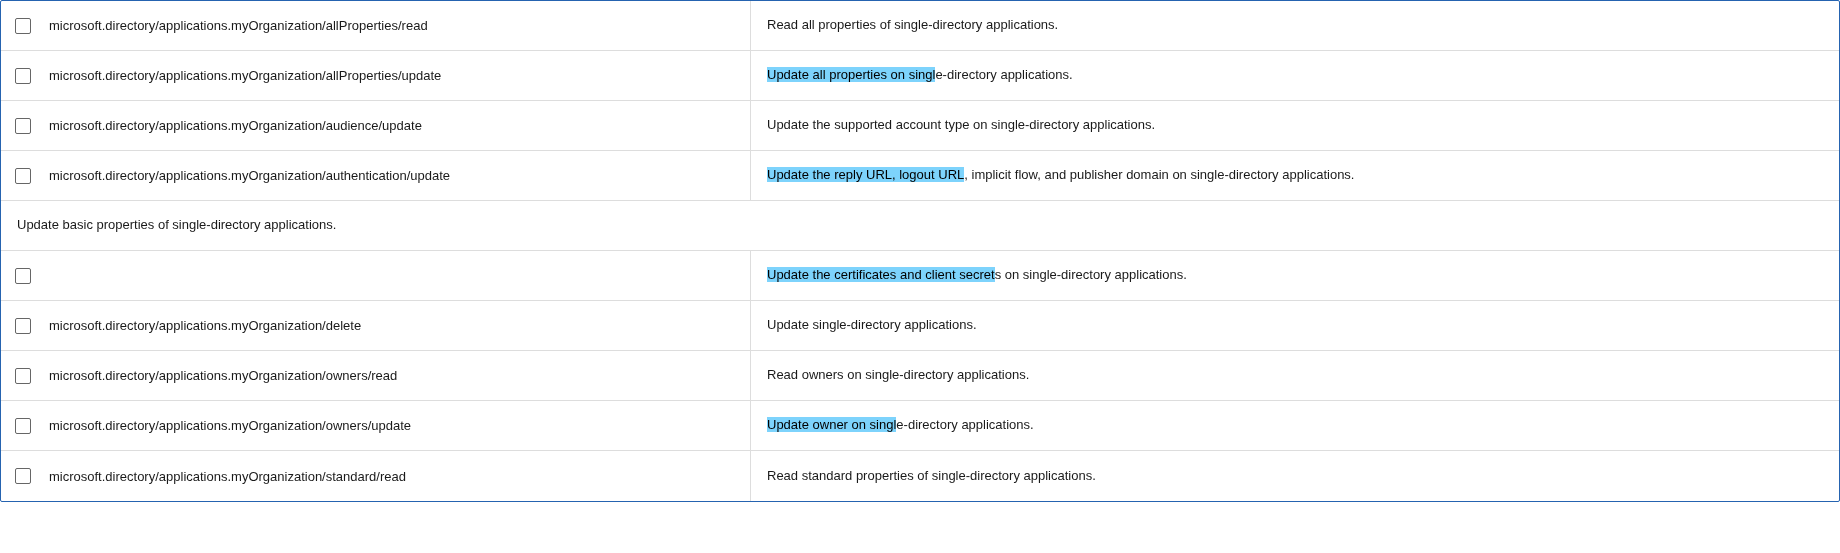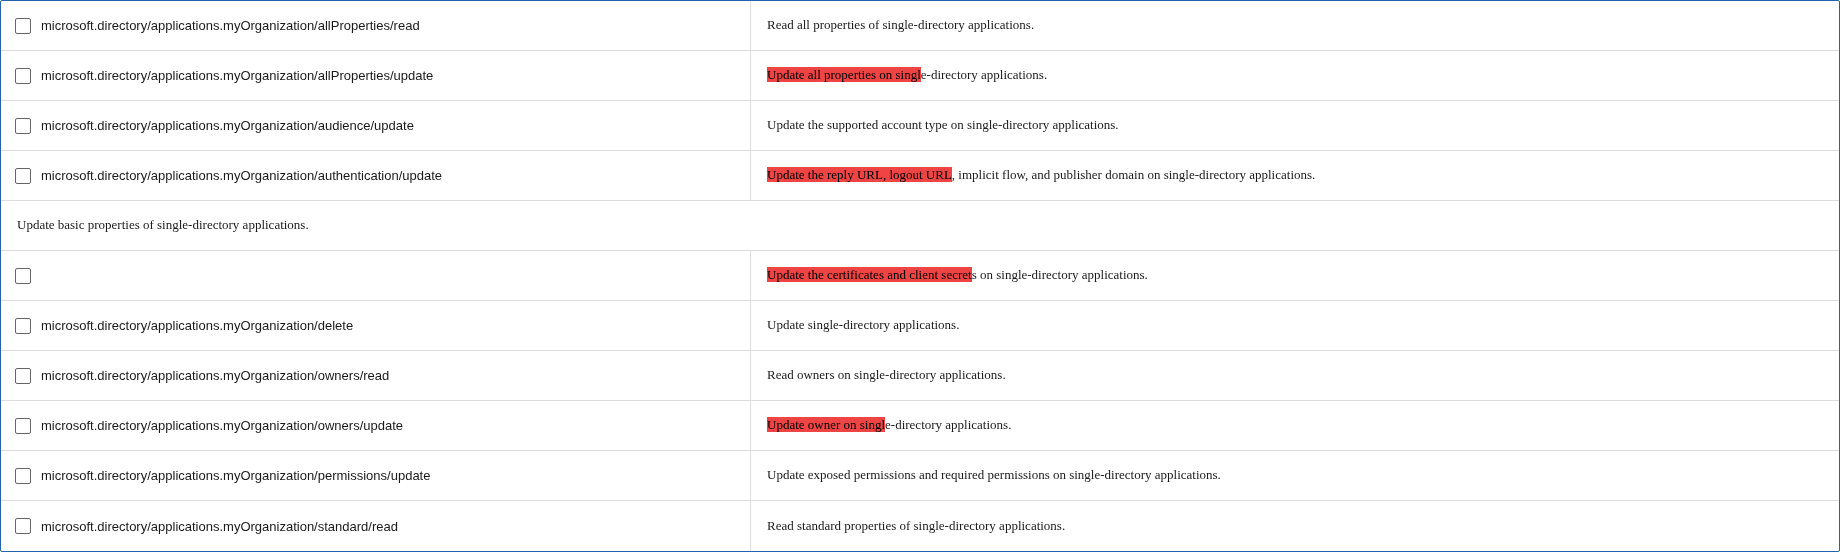--- a/index.html
+++ b/index.html
@@ -33,21 +33,21 @@
       border-bottom: none;
     }
 
     .col-permission {
       width: 750px;
       min-width: 750px;
       padding: 12px 14px;
       border-right: 1px solid #ddd;
       display: flex;
       align-items: center;
-      gap: 10px;
+      gap: 18px;
     }
 
     .col-description {
       flex: 1;
       padding: 12px 16px;
       display: flex;
       align-items: center;
       line-height: 1.4;
     }
 
@@ -63,25 +63,24 @@
     }
 
     .permission-text {
       font-size: 13px;
       color: #1a1a1a;
     }
 
     .description-text {
       font-size: 13px;
       color: #1a1a1a;
-      font-family: Liberation Serif, serif;
     }
 
     .highlight {
-      background-color: #ef4444;
+      background-color: #7dd3fc;
     }
   </style>
 </head>
 <body>
 
 <div class="table-container">
 <div class="table-row">
       <div class="col-permission">
         <span class="checkbox"></span>
         <span class="permission-text">microsoft.directory/applications.myOrganization/allProperties/read</span>
@@ -153,28 +152,19 @@
         <span class="checkbox"></span>
         <span class="permission-text">microsoft.directory/applications.myOrganization/owners/update</span>
       </div>
       <div class="col-description">
         <span class="description-text"><mark class="highlight">Update owner on singl</mark>e-directory applications.</span>
       </div>
     </div>
     <div class="table-row">
       <div class="col-permission">
         <span class="checkbox"></span>
-        <span class="permission-text">microsoft.directory/applications.myOrganization/permissions/update</span>
-      </div>
-      <div class="col-description">
-        <span class="description-text">Update exposed permissions and required permissions on single-directory applications.</span>
-      </div>
-    </div>
-    <div class="table-row">
-      <div class="col-permission">
-        <span class="checkbox"></span>
         <span class="permission-text">microsoft.directory/applications.myOrganization/standard/read</span>
       </div>
       <div class="col-description">
         <span class="description-text">Read standard properties of single-directory applications.</span>
       </div>
     </div>
   </div>
 
 </body></html>

